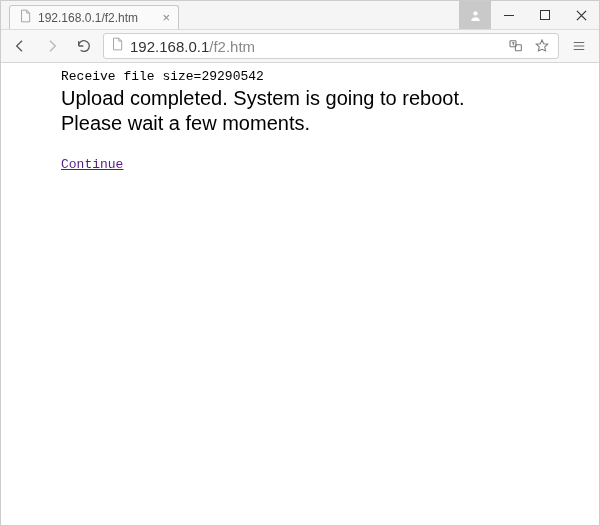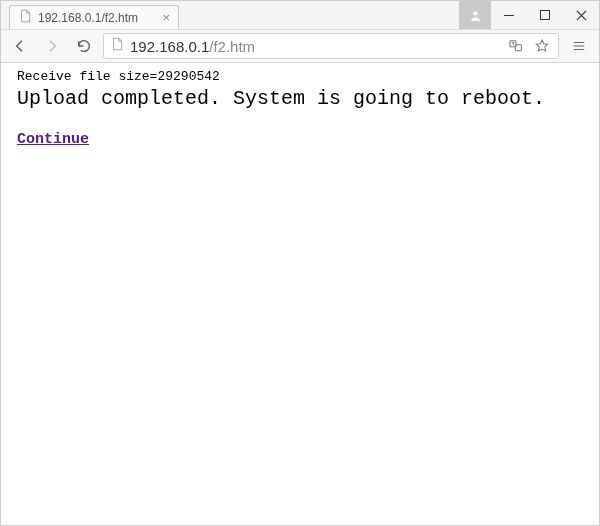--- a/index.html
+++ b/index.html
@@ -93,42 +93,42 @@
   .right-icons .icon-box {
     width:20px;height:20px;display:flex;align-items:center;justify-content:center;color:#7a7a7a;
   }
   .right-icons svg { width:16px;height:16px; stroke:currentColor; fill:none; stroke-width:1.6;}
   .menu-btn { width:28px;height:28px;display:flex;align-items:center;justify-content:center;color:#6a6a6a;}
   .menu-btn svg{width:16px;height:14px;stroke:currentColor;stroke-width:2;}
 
   
   .page {
     padding: 6px 16px;
+    margin-left: 44px;
   }
   .mono-line {
     font-family: "Courier New", monospace;
     font-size: 13px;
     color:#000;
     margin:0 0 2px 0;
     white-space:pre;
   }
   .status-text {
-    font-family: Liberation Mono, monospace;
+    font-family: Liberation Sans, sans-serif;
     font-size: 20px;
     color:#000;
     margin:0 0 18px 0;
     line-height:1.25;
   }
   .continue-link {
     font-family: "Courier New", monospace;
-    font-size: 15px;
+    font-size: 13px;
     color: #551a8b;
     text-decoration: underline;
     cursor:pointer;
-    font-weight:bold;
   }
 </style>
 </head>
 <body>
 
 <div class="chrome-top">
   <div class="tabzone">
     <div class="tab">
       <span class="favicon">
         <svg viewBox="0 0 24 24">
@@ -206,15 +206,16 @@
     <svg viewBox="0 0 24 24">
         <path d="M3 6h18M3 12h18M3 18h18"></path>
       </svg>
   </div>
 </div>
 
 <div class="page">
   <p class="mono-line">Receive file size=29290542</p>
   <p class="status-text">
     <span>Upload completed.  System is going to reboot.</span><br>
+    <span>Please wait a few moments.</span>
   </p>
   <a class="continue-link">Continue</a>
 </div>
 
 </body></html>

